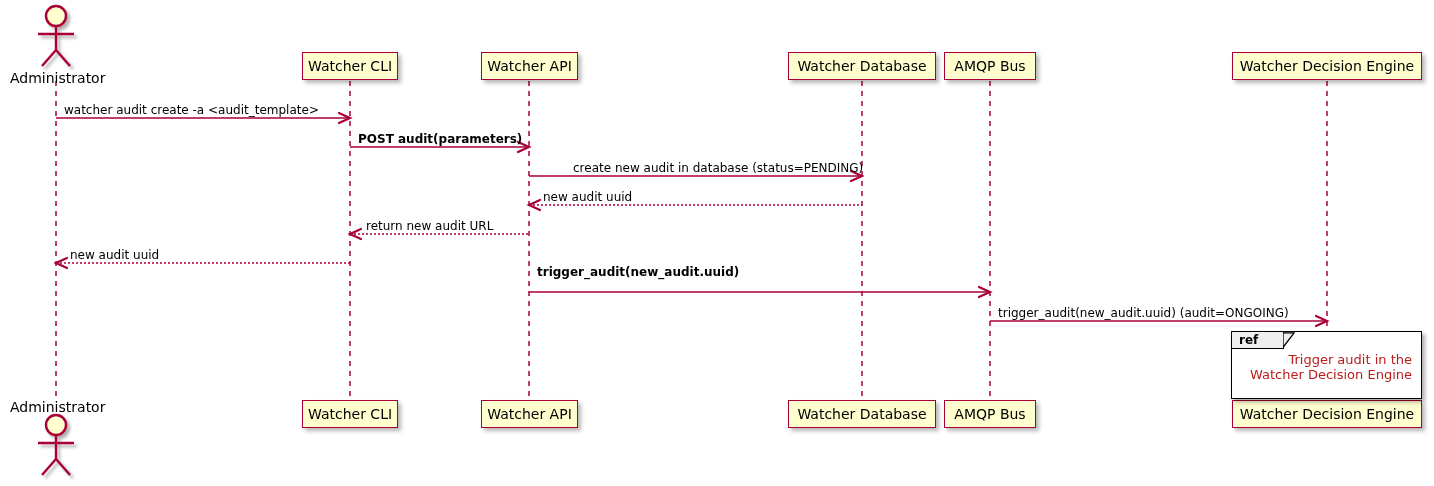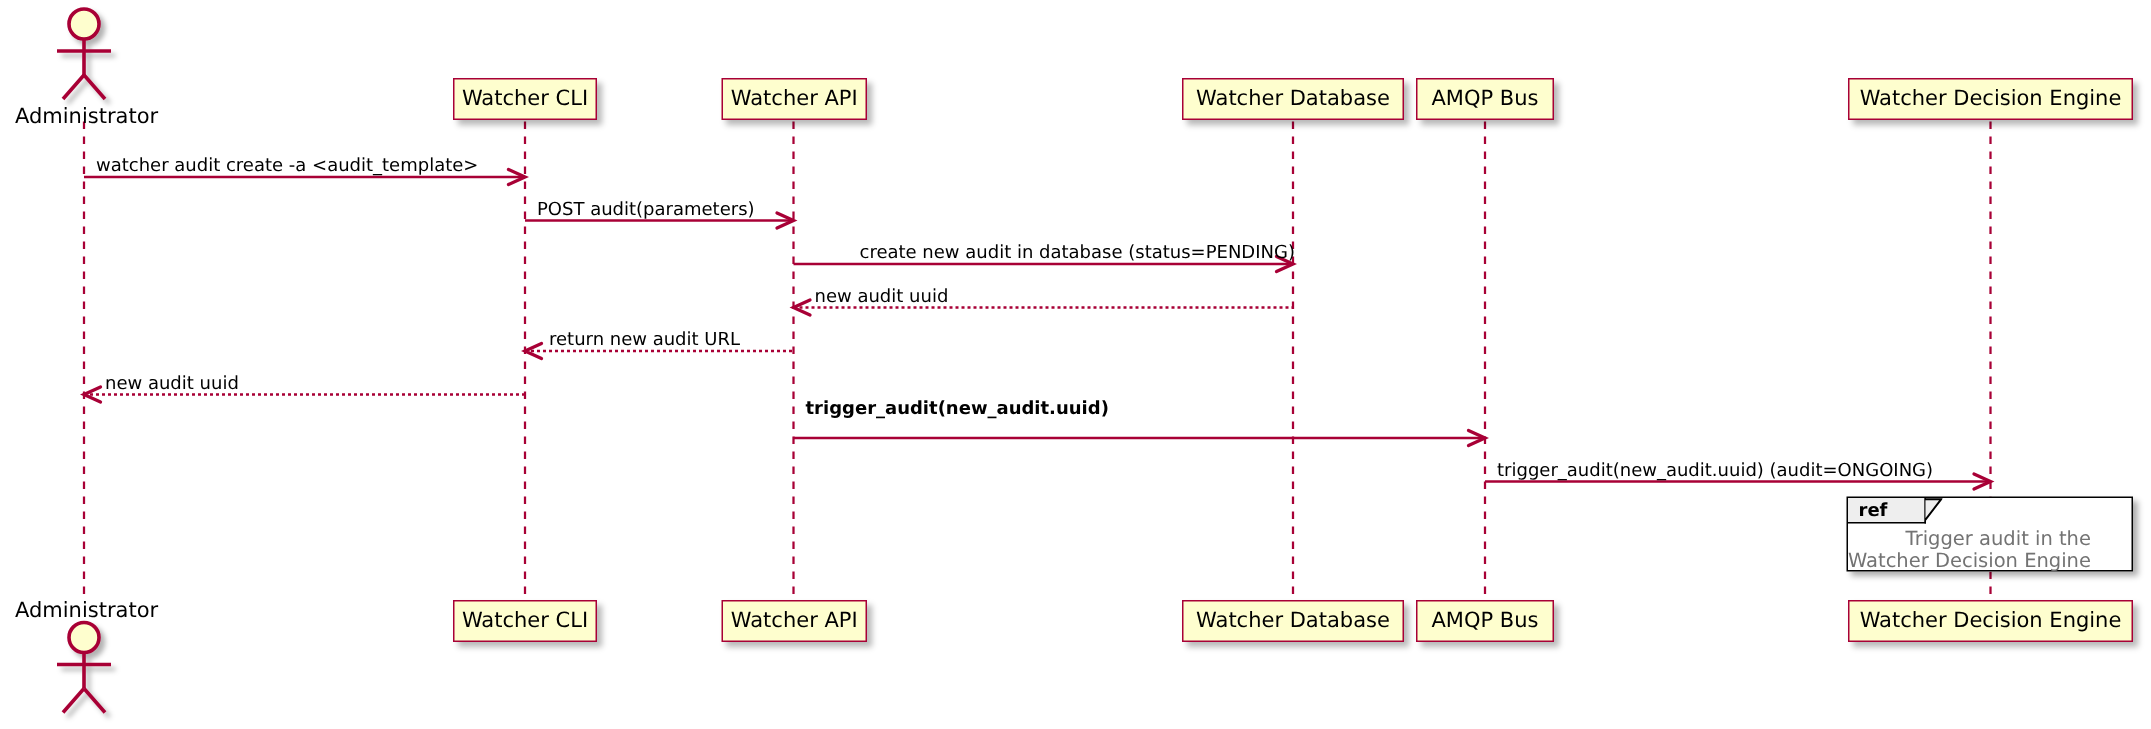--- a/index.html
+++ b/index.html
@@ -81,24 +81,24 @@
     color: #000000;
   }
   .ref-tab-cut {
     position: absolute;
     top: 0;
     width: 12px;
     height: 17px;
   }
   .ref-body {
     position: absolute;
-    left: 0;
+    left: 18px;
     top: 20px;
     font-size: 13px;
-    color: #737373;
+    color: #b91c1c;
     line-height: 15px;
     white-space: pre;
   }
 </style>
 </head>
 <body>
 
 <div id="diagram">
 
   <svg class="svg-layer" width="1434" height="486" viewBox="0 0 1434 486" xmlns="http://www.w3.org/2000/svg">
@@ -200,31 +200,31 @@
       <div class="participant" style="left: 1232px; top: 52px; width: 190px;">
         <span>Watcher Decision Engine</span>
       </div>
       <div class="participant" style="left: 1232px; top: 400px; width: 190px;">
         <span>Watcher Decision Engine</span>
       </div>
     </div>
 
   <div id="message-labels">
       <div class="msg-label" style="left: 64px; top: 104px;">watcher audit create -a &lt;audit_template&gt;</div>
-      <div class="msg-label" style="left: 358px; top: 133px;">POST audit(parameters)</div>
+      <div class="msg-label" style="left: 358px; top: 133px; font-weight: bold;">POST audit(parameters)</div>
       <div class="msg-label" style="left: 537px; top: 162px; margin-left: 36px;">create new audit in database (status=PENDING)</div>
       <div class="msg-label" style="left: 543px; top: 191px;">new audit uuid</div>
       <div class="msg-label" style="left: 366px; top: 220px;">return new audit URL</div>
       <div class="msg-label" style="left: 70px; top: 249px;">new audit uuid</div>
       <div class="msg-label" style="left: 537px; top: 266px; font-weight: bold;">trigger_audit(new_audit.uuid)</div>
       <div class="msg-label" style="left: 998px; top: 307px;">trigger_audit(new_audit.uuid) (audit=ONGOING)</div>
     </div>
 
   <div id="fragments">
-      <div class="ref-box" style="left: 1231px; top: 331px; width: 191px; height: 50px;">
+      <div class="ref-box" style="left: 1231px; top: 331px; width: 191px; height: 68px;">
         <div class="ref-tab" style="width: 52px;">ref</div>
         <svg class="ref-tab-cut" width="14" height="18" viewBox="0 0 14 18" style="left: 51px;">
           <path d="M 0 0 L 13 0 L 0 17 Z" fill="#EEEEEE" stroke="#000000" stroke-width="1.5"></path>
         </svg>
         <div class="ref-body">Trigger audit in the
 Watcher Decision Engine</div>
       </div>
     </div>
 
 </div>

